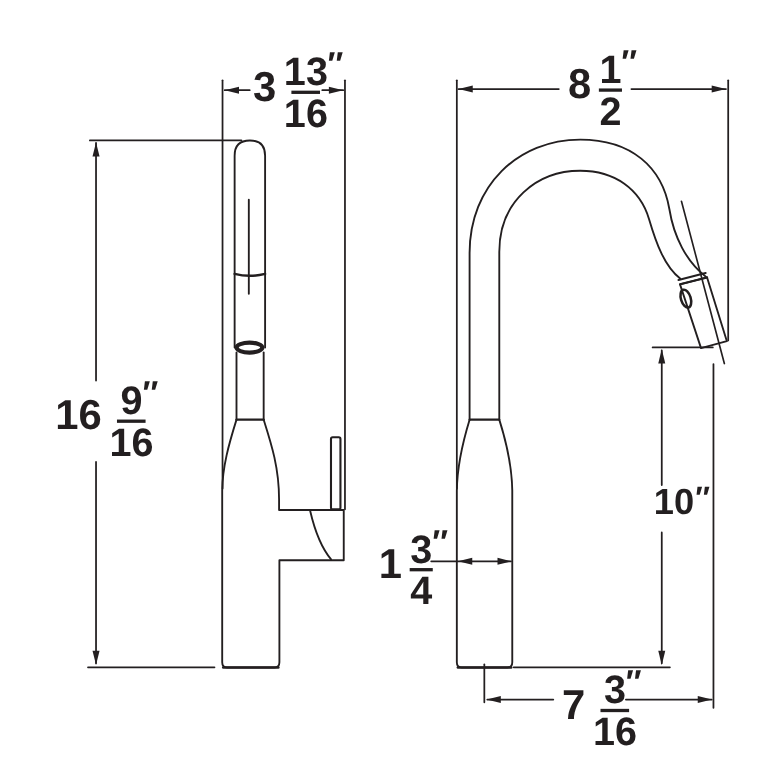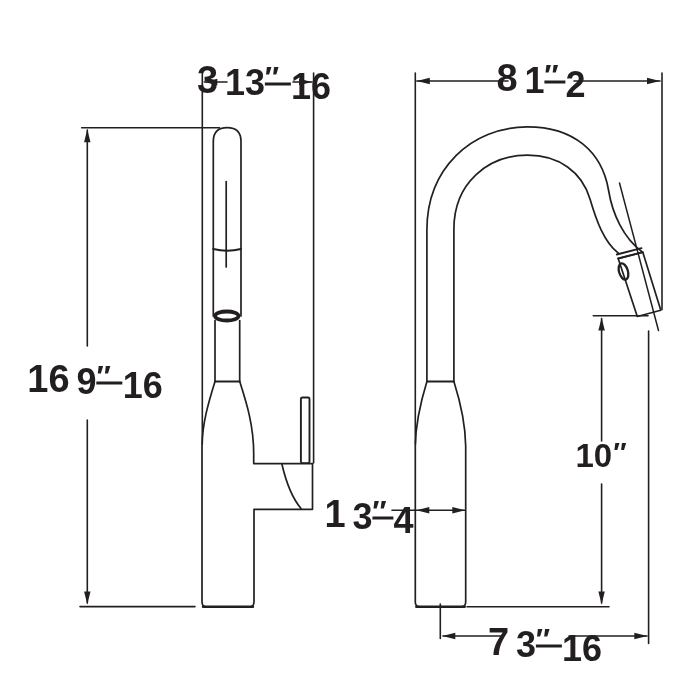--- a/index.html
+++ b/index.html
@@ -2,21 +2,21 @@
 <html><head>
 <meta charset="utf-8">
 <style>
   html,body{margin:0;padding:0;background:#ffffff;}
   #stage{position:relative;width:700px;height:700px;background:#fff;overflow:hidden;
          font-family:"Liberation Sans", sans-serif;}
   #drawing{position:absolute;left:0;top:0;}
   .dim-label{position:absolute;transform:translate(-50%,-50%);display:flex;align-items:center;
              gap:7px;font-weight:bold;color:#231f20;white-space:nowrap;}
   .whole{font-size:38px;line-height:28px;position:relative;top:-5px;}
-  .frac{display:flex;flex-direction:row;align-items:center;}
+  .frac{display:flex;flex-direction:column;align-items:center;}
   .fnum,.fden{font-size:36px;line-height:27px;height:27px;}
   .fnum{position:relative;margin-bottom:4px;}
   .prime{position:absolute;left:99%;top:-4px;font-size:30px;line-height:24px;}
   .fbar{width:26px;height:3.2px;background:#231f20;}
   .narrow .fbar{width:21px;}
   .fden{margin-top:4px;}
   .plain .value{font-size:33px;line-height:26px;position:relative;}
   .prime-inline{font-size:28px;position:relative;top:-5px;margin-left:1px;}
 </style>
 </head>
@@ -146,21 +146,21 @@
 
   <div class="dim-label narrow" style="left:369px;top:518px;">
     <span class="whole">1</span>
     <span class="frac">
       <span class="fnum"><span>3</span><span class="prime">″</span></span>
       <span class="fbar"></span>
       <span class="fden">4</span>
     </span>
   </div>
 
-  <div class="dim-label plain" style="left:601px;top:457px;">
+  <div class="dim-label plain" style="left:620px;top:457px;">
     <span class="value"><span>10</span><span class="prime-inline">″</span></span>
   </div>
 
   <div class="dim-label" style="left:545px;top:646px;">
     <span class="whole">7</span>
     <span class="frac">
       <span class="fnum"><span>3</span><span class="prime">″</span></span>
       <span class="fbar"></span>
       <span class="fden">16</span>
     </span>

